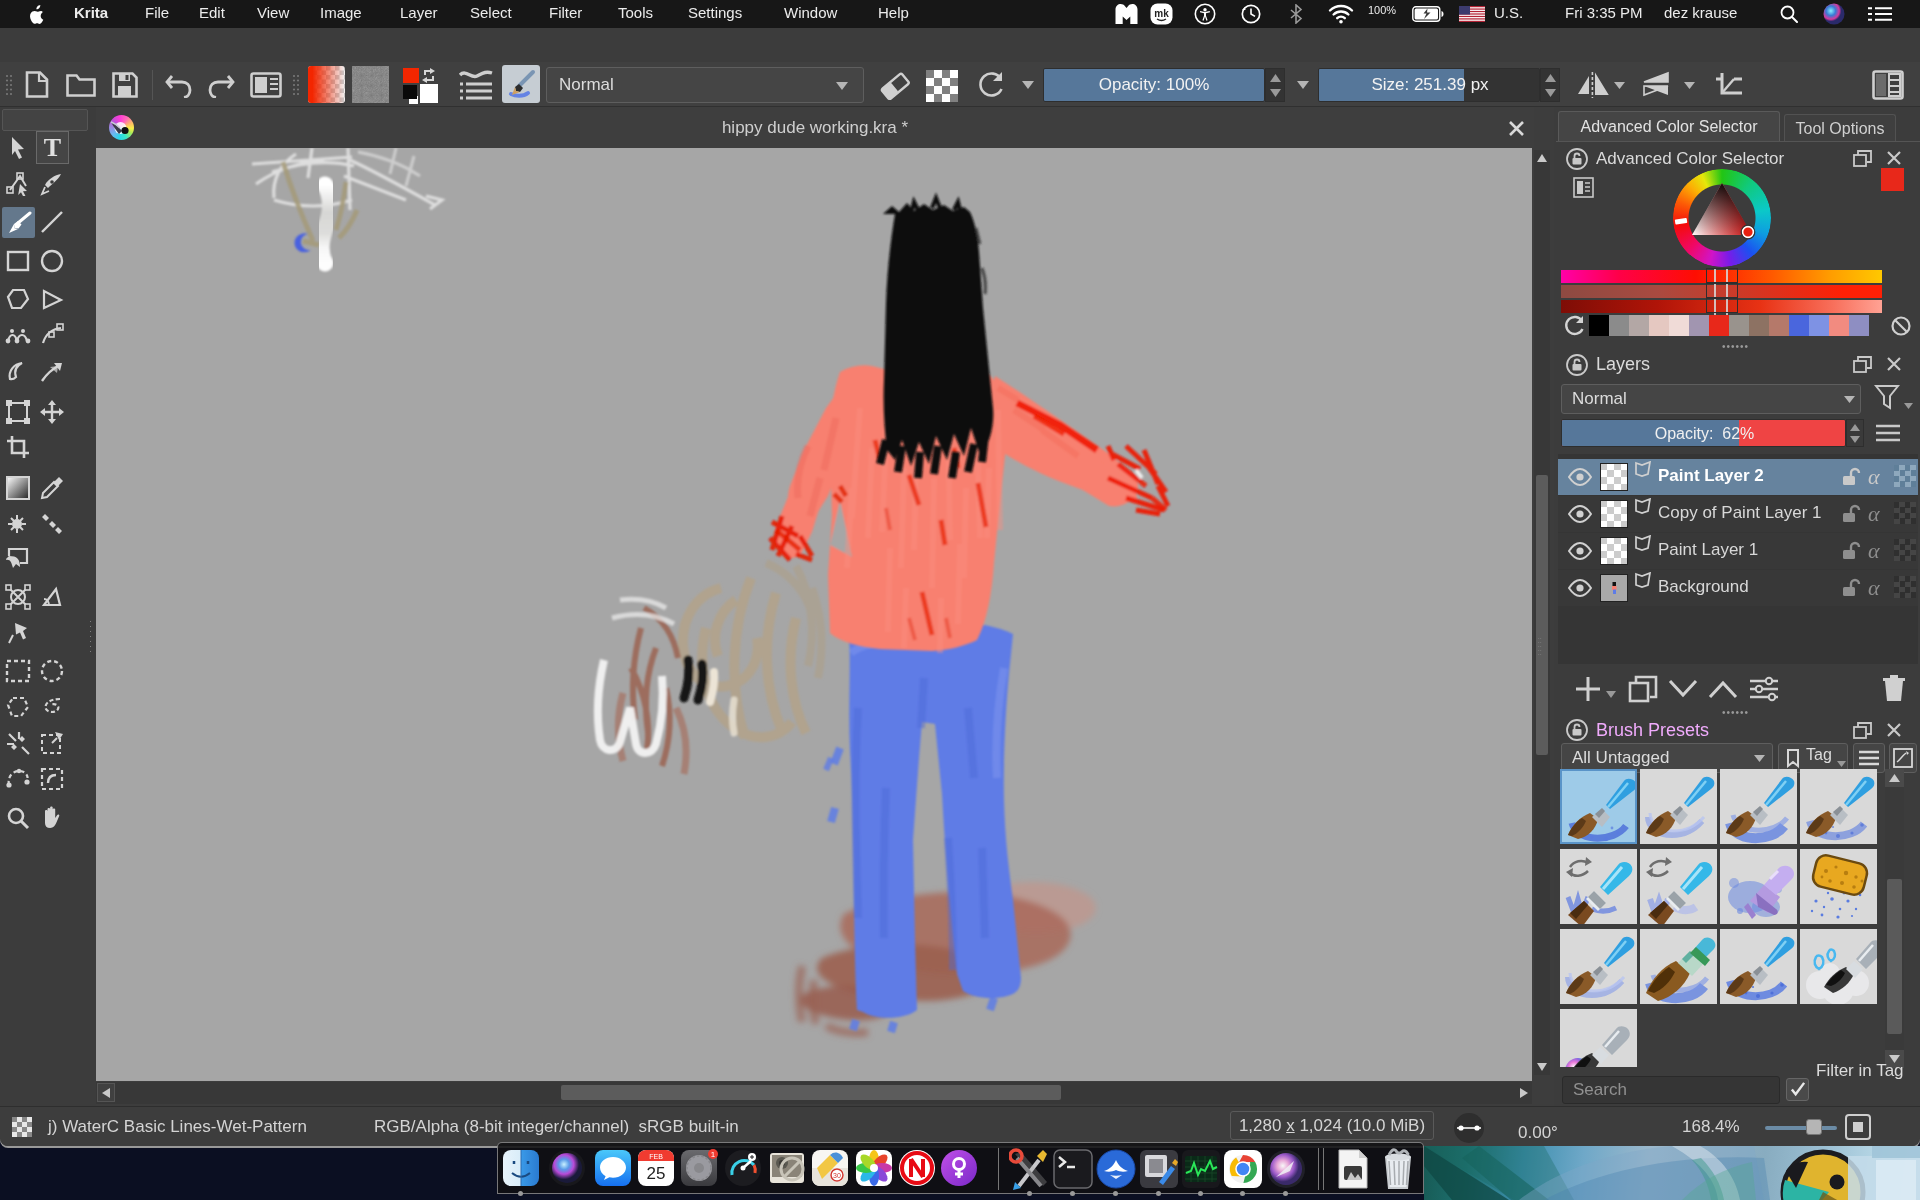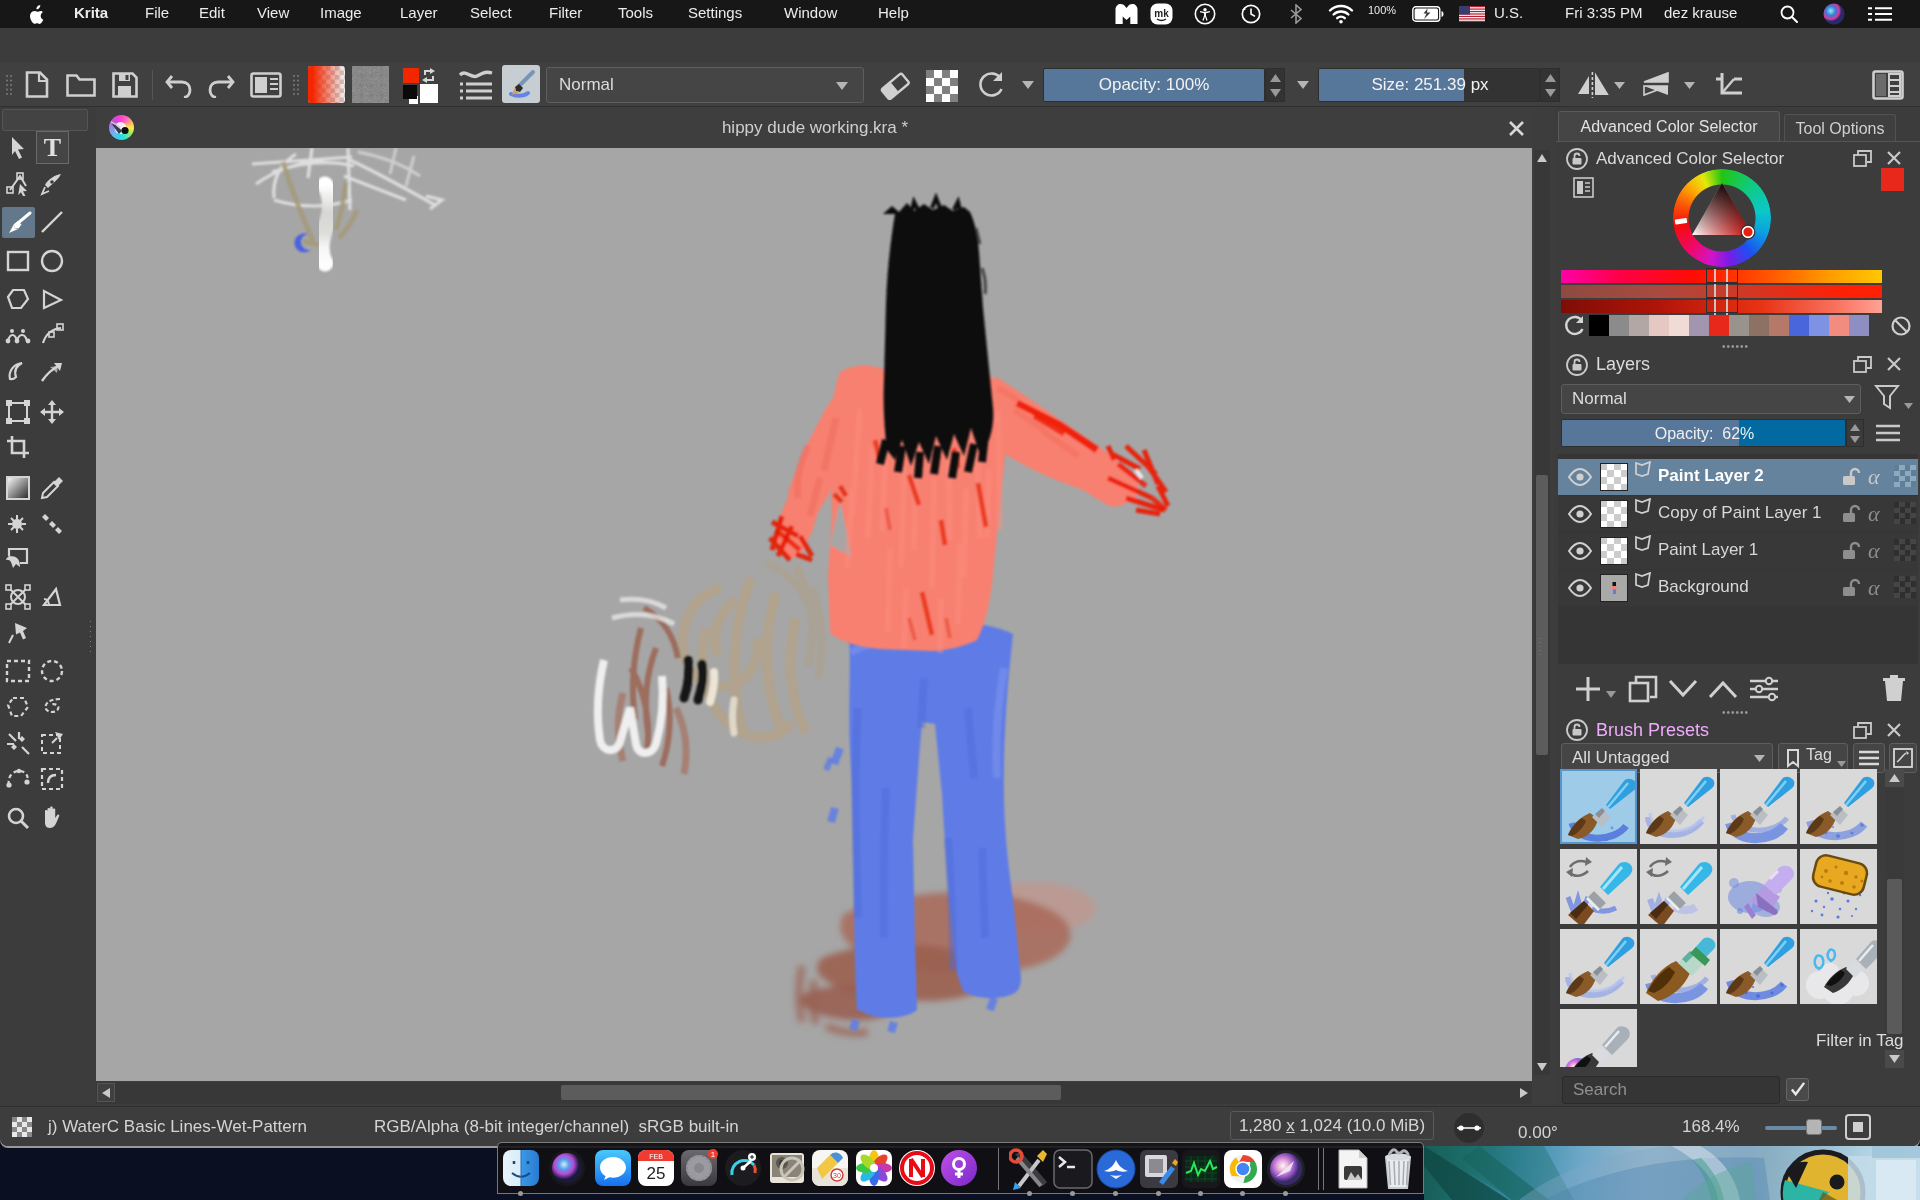--- a/index.html
+++ b/index.html
@@ -817,21 +817,21 @@
     <svg class="abs" style="left:288px;top:289px" width="11" height="7">
         <path d="M0 0h11L5.5 7z" fill="#b5b5b5"></path>
       </svg>
     <svg class="abs" style="left:318px;top:277px" width="26" height="28" viewBox="0 0 26 28">
         <path d="M2 2h22l-8 10v12l-6-4V12z" fill="none" stroke="#c9c9c9" stroke-width="2"></path>
       </svg>
     <svg class="abs" style="left:348px;top:296px" width="9" height="6">
         <path d="M0 0h9L4.5 6z" fill="#999"></path>
       </svg>
 
-    <div class="abs" style="left:5px;top:312px;width:285px;height:28px;background:#0369a1;border:1px solid #2e2e2e;border-radius:2px;overflow:hidden">
+    <div class="abs" style="left:5px;top:312px;width:285px;height:28px;background:#ef4444;border:1px solid #2e2e2e;border-radius:2px;overflow:hidden">
         <div class="abs" style="left:0;top:0;width:177px;height:28px;background:#56779a"></div>
         <div class="abs" style="width:285px;text-align:center;color:#f0f0f0;font-size:16px;line-height:27px">Opacity:&nbsp; 62%</div>
       </div>
     <div class="abs" style="left:290px;top:312px;width:18px;height:28px;background:#3a3a3a;border:1px solid #2e2e2e">
       <svg class="abs" style="left:3px;top:4px" width="10" height="7">
           <path d="M0 7h10L5 0z" fill="#999"></path>
         </svg>
       <svg class="abs" style="left:3px;top:16px" width="10" height="7">
           <path d="M0 0h10L5 7z" fill="#999"></path>
         </svg>
@@ -1112,21 +1112,21 @@
       <svg class="abs" style="left:4px;top:286px" width="11" height="8">
           <path d="M0 0h11L5.5 8z" fill="#c9c9c9"></path>
         </svg>
     </div>
 
     <div class="abs" style="left:6px;top:969px;width:218px;height:28px;background:#353535;border:1px solid #2a2a2a;border-radius:3px;color:#909090;font-size:17px;line-height:26px;padding-left:10px">Search</div>
     <div class="abs" style="left:230px;top:971px;width:23px;height:23px;background:#4a4a4a;border:1px solid #666;border-radius:3px"></div>
     <svg class="abs" style="left:234px;top:974px" width="16" height="16" viewBox="0 0 17 17">
         <path d="M2 9l4 5L15 2" fill="none" stroke="#e8e8e8" stroke-width="2.6"></path>
       </svg>
-    <div class="abs" style="left:260px;top:924px;color:#dcdcdc;font-size:17px">Filter in Tag</div>
+    <div class="abs" style="left:260px;top:954px;color:#dcdcdc;font-size:17px">Filter in Tag</div>
   </div>
   <div class="abs" id="statusbar">
     <svg class="abs" style="left:12px;top:10px" width="20" height="20">
         <defs>
           <pattern id="checkS" width="10" height="10" patternUnits="userSpaceOnUse">
             <rect width="10" height="10" fill="#e8e8e8"></rect>
             <rect width="5" height="5" fill="#888"></rect>
             <rect x="5" y="5" width="5" height="5" fill="#888"></rect>
           </pattern>
         </defs>

